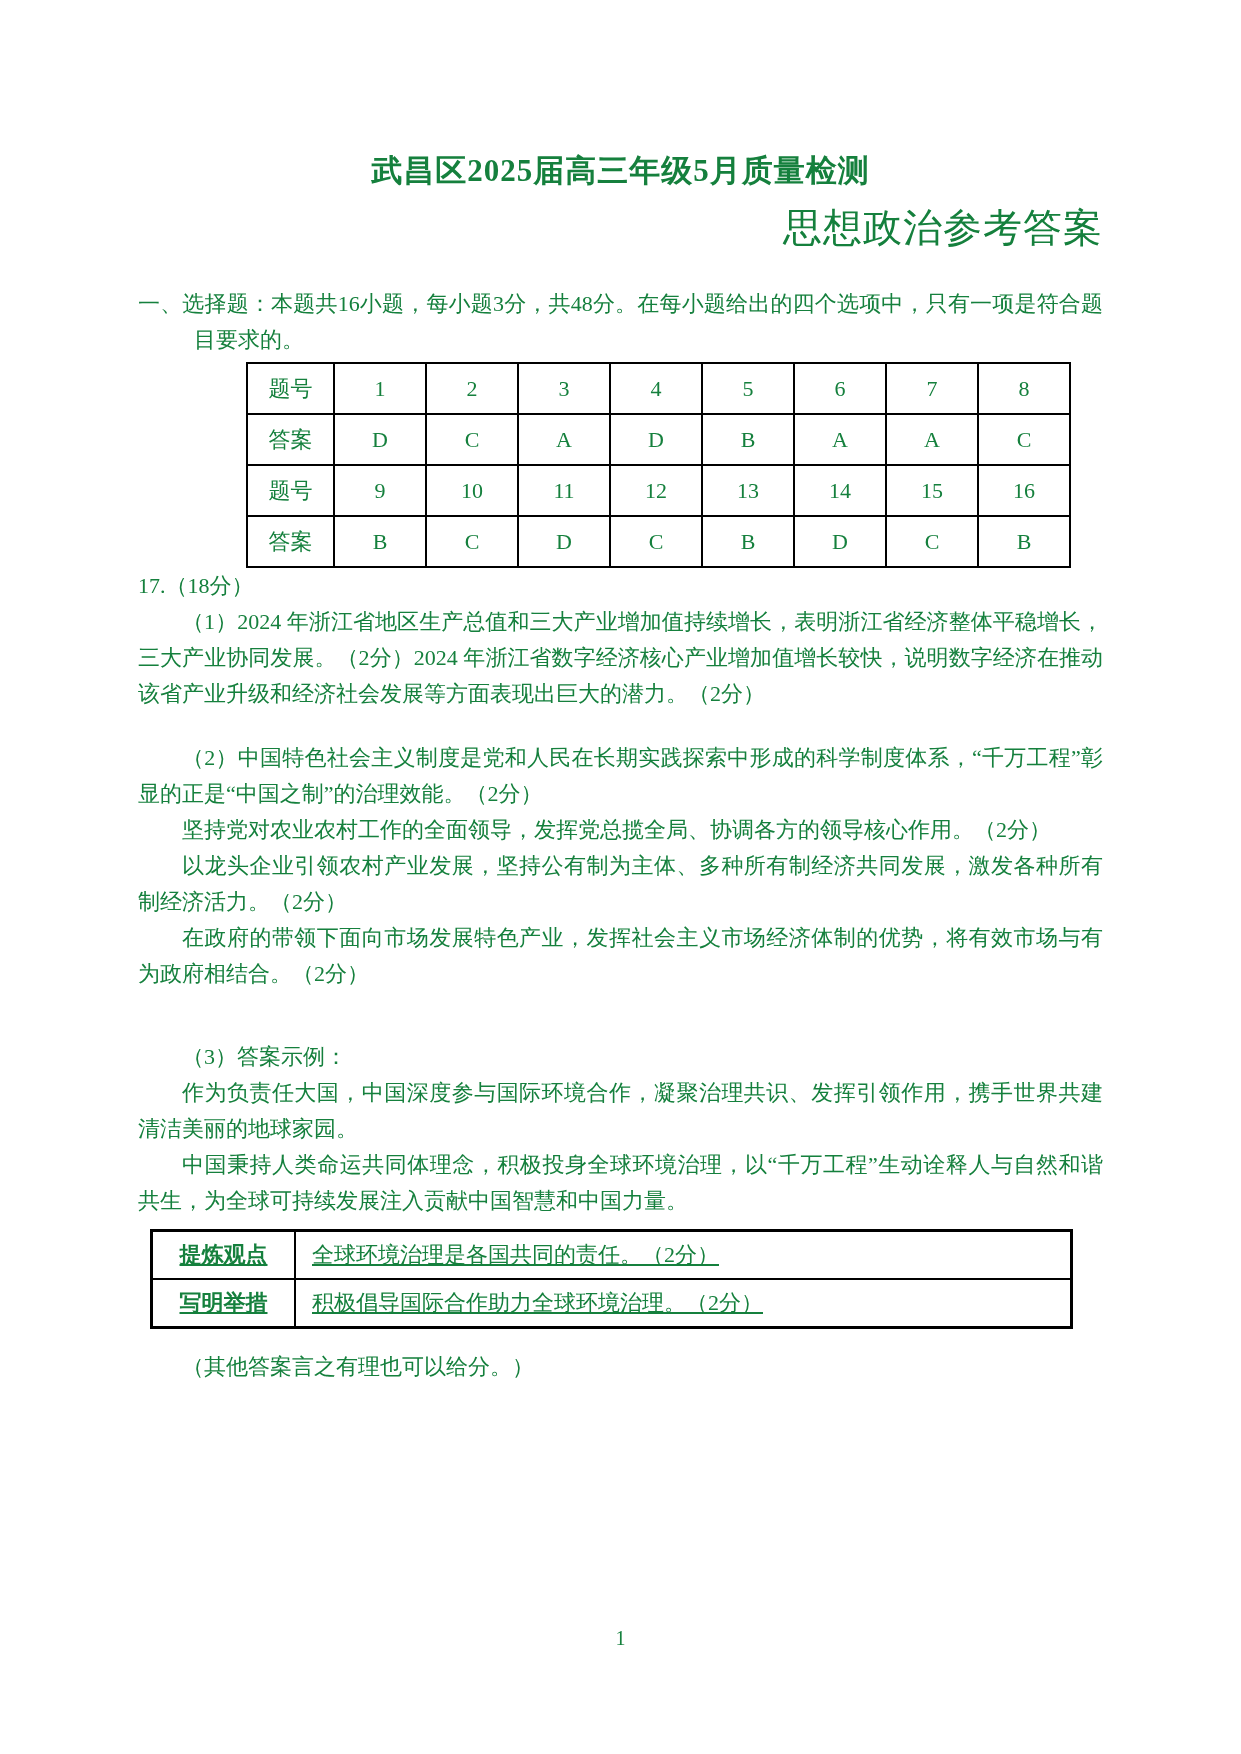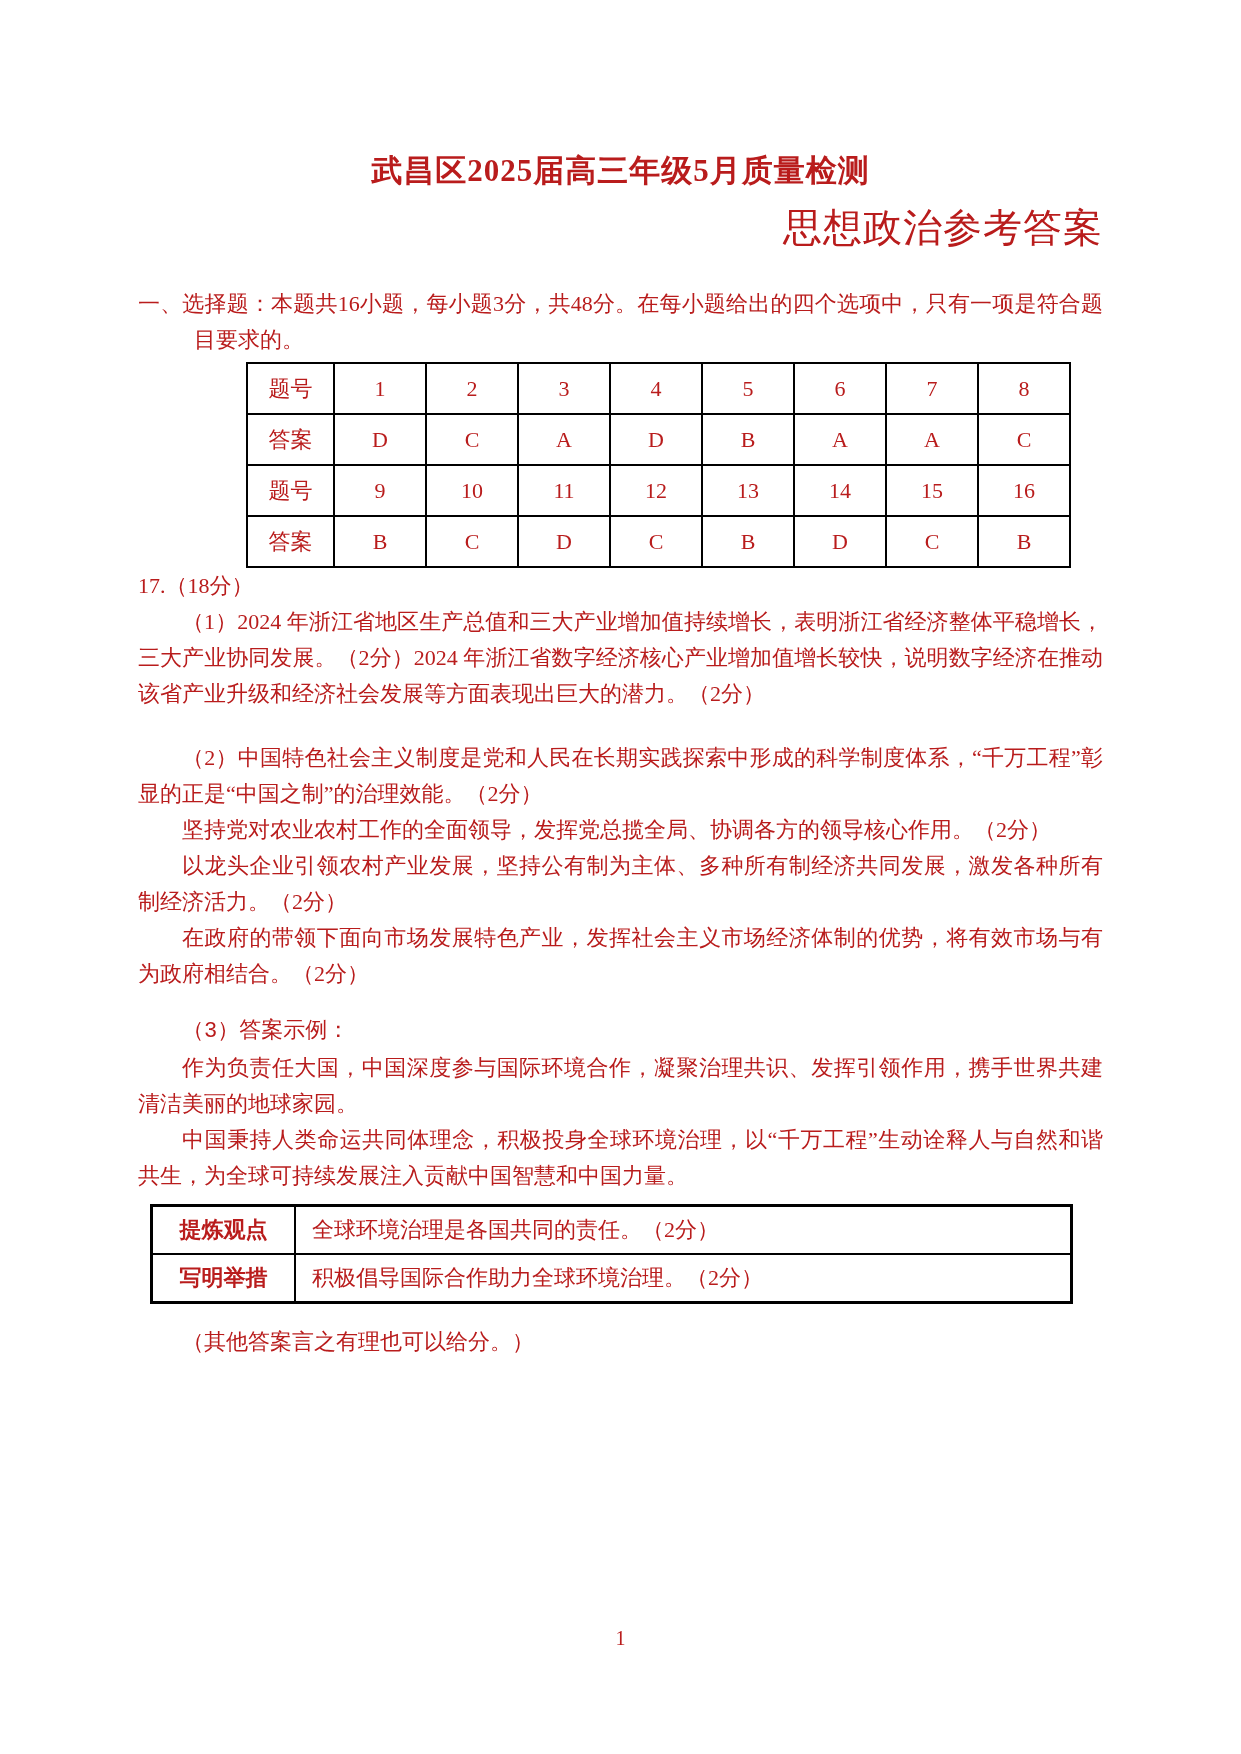--- a/index.html
+++ b/index.html
@@ -6,21 +6,21 @@
     margin: 0;
     padding: 0;
     background: #ffffff;
   }
   .page {
     position: relative;
     width: 1241px;
     height: 1754px;
     margin: 0 auto;
     background: #ffffff;
-    color: #b91c1c;
+    color: #15803d;
     font-family: "Liberation Serif", "DejaVu Serif", serif;
     box-sizing: border-box;
     padding: 152px 138px 0 138px;
     overflow: hidden;
   }
   .doc-title {
     margin: 0;
     font-size: 31px;
     line-height: 38px;
     font-weight: bold;
@@ -41,21 +41,21 @@
     line-height: 36px;
     text-align: justify;
   }
   .sec1-heading {
     margin-top: 40px;
     padding-left: 56px;
     text-indent: -56px;
   }
   .indent { text-indent: 2em; }
   .gap28 { margin-top: 28px; }
-  .gap30 { margin-top: 22px; font-family: Liberation Mono, monospace; }
+  .gap30 { margin-top: 47px; }
   .sec2-heading { margin-top: 55px; }
   table.choice-table {
     border-collapse: collapse;
     table-layout: fixed;
     width: 822px;
     margin: 4px 0 0 108px;
   }
   table.choice-table td {
     border: 2px solid #000;
     height: 49px;
@@ -69,20 +69,21 @@
     table-layout: fixed;
     width: 923px;
     margin: 10px 0 0 12px;
     border: 3px solid #000;
   }
   table.rubric-table td {
     border: 2px solid #000;
     height: 46px;
     vertical-align: middle;
     font-size: 22px;
+    text-decoration: underline;
   }
   table.rubric-table td.lbl {
     width: 141px;
     text-align: center;
     font-weight: bold;
     font-family: "Liberation Sans", "DejaVu Sans", sans-serif;
     padding: 0;
   }
   table.rubric-table td.val {
     padding: 0 10px 0 16px;

